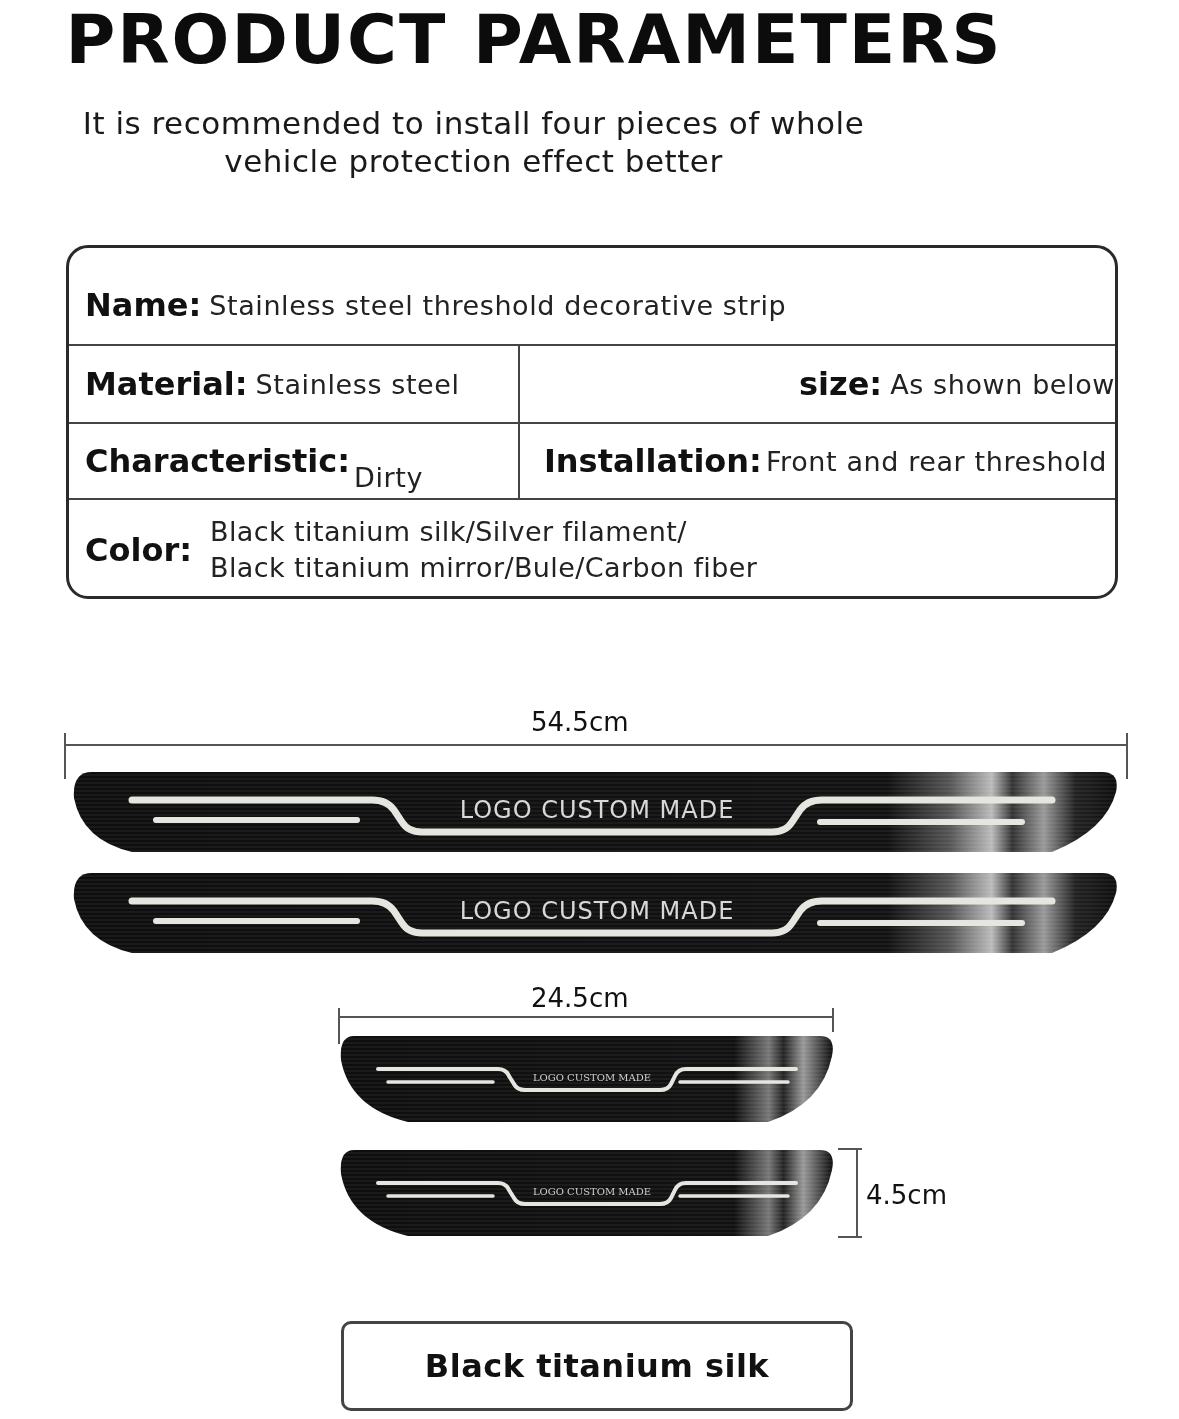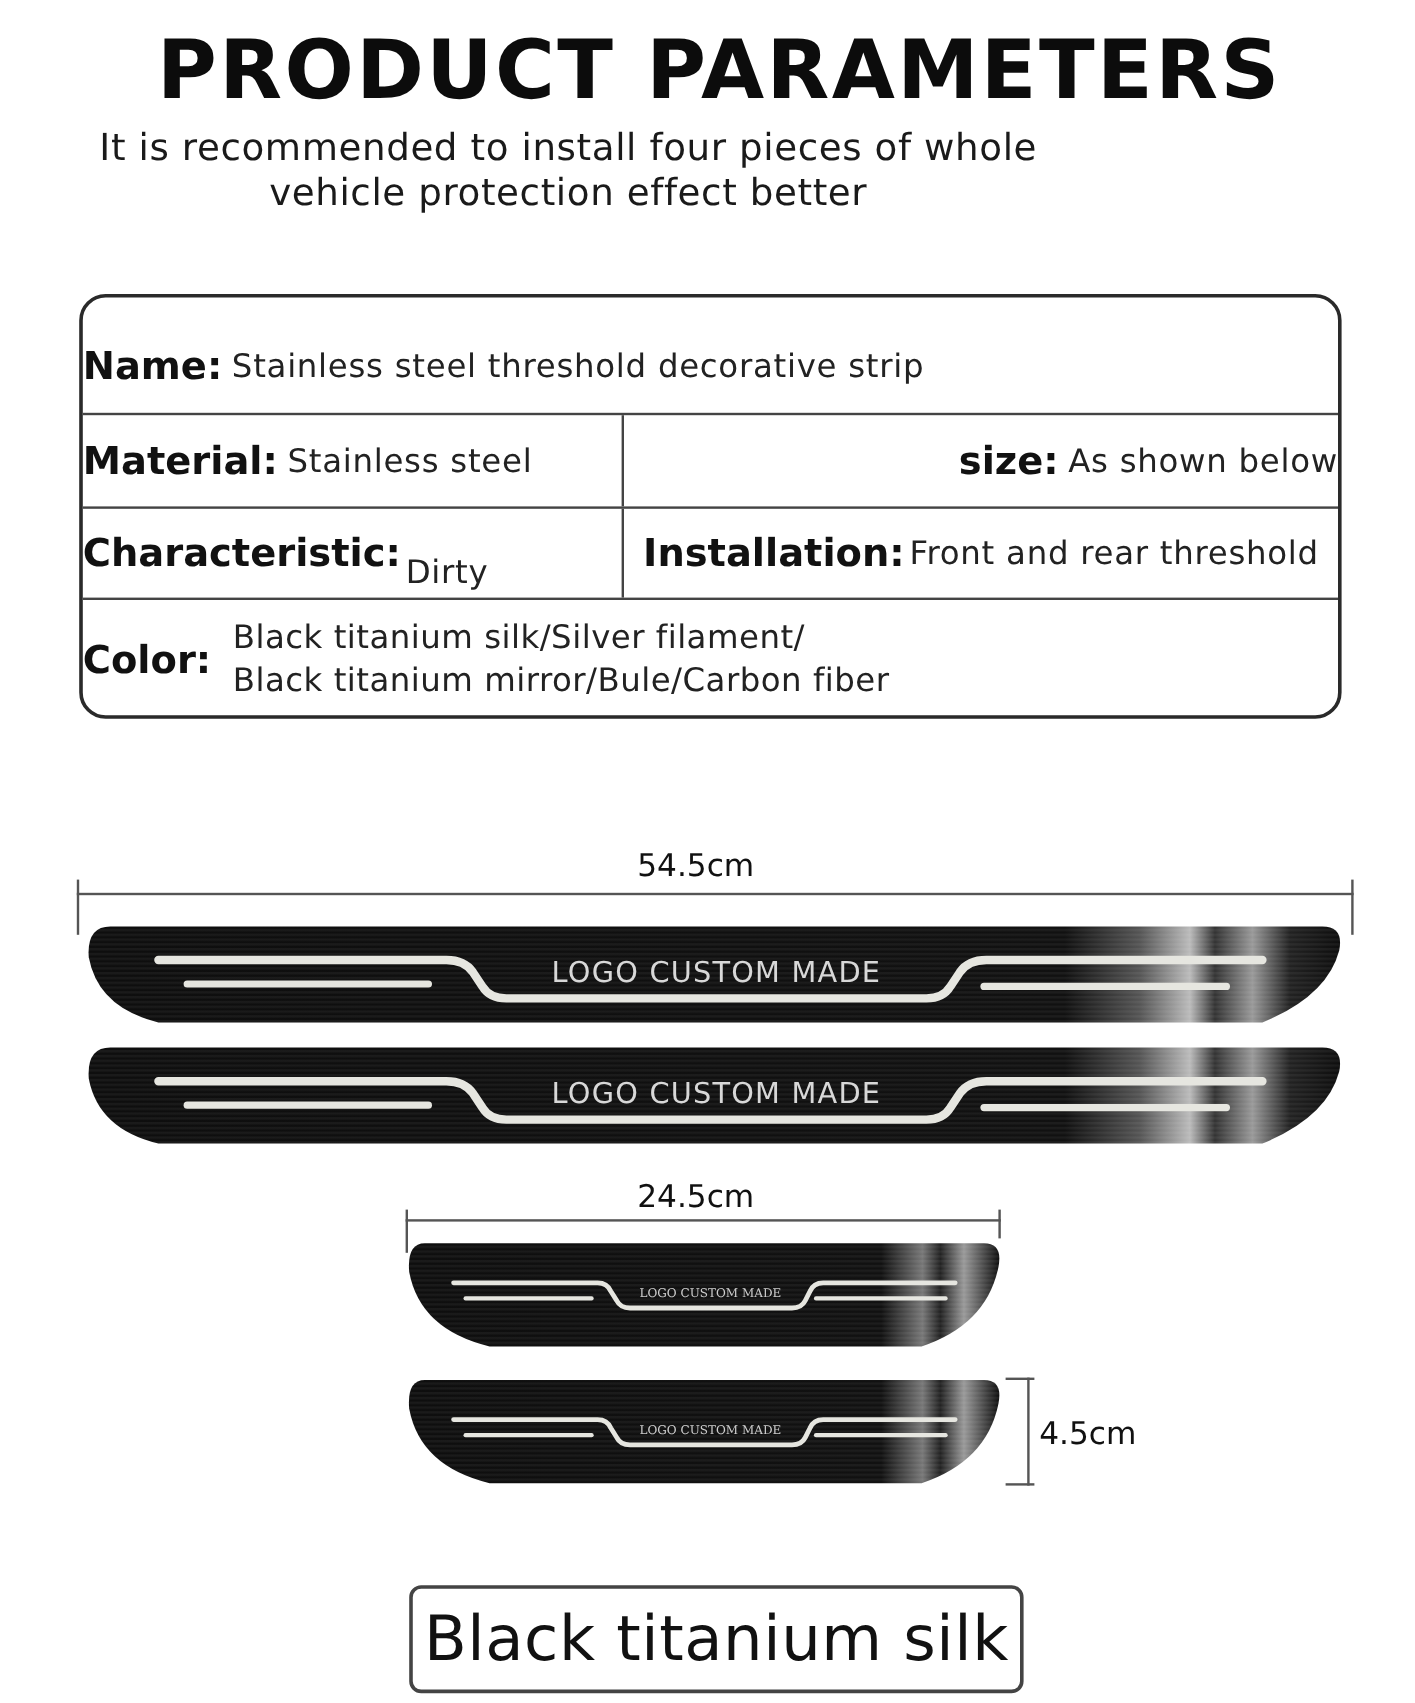--- a/index.html
+++ b/index.html
@@ -1,51 +1,51 @@
 <!DOCTYPE html>
 <html><head>
 <meta charset="utf-8">
 <style>
   * { box-sizing: border-box; margin: 0; padding: 0; }
   html, body { width: 1179px; height: 1419px; background: #ffffff; overflow: hidden; }
   body { position: relative; font-family: "DejaVu Sans", sans-serif; color: #111; }
 
   .title {
-    position: absolute; left: 0; top: 20px; width: 1068px; text-align: right;
+    position: absolute; left: 0; top: 0; width: 1068px; text-align: center;
     font-family: "DejaVu Sans", sans-serif; font-weight: bold; font-size: 68px;
     letter-spacing: 2px; color: #0c0c0c; transform: scaleX(1.0);
   }
   .subtitle {
     position: absolute; left: 0; top: 104px; width: 947px; text-align: center;
     font-size: 31px; line-height: 38px; color: #1a1a1a; letter-spacing: 0.5px;
   }
 
   .param-table {
     position: absolute; left: 66px; top: 245px; width: 1052px; height: 354px;
     border: 3px solid #2a2a2a; border-radius: 22px; overflow: hidden; background: #fff;
   }
   .row { position: absolute; left: 0; width: 100%; border-bottom: 2px solid #444; display: flex; }
   .row.last { border-bottom: none; }
-  .cell { height: 100%; display: flex; align-items: center; white-space: nowrap; }
+  .cell { height: 100%; display: flex; align-items: center; padding-left: 16px; white-space: nowrap; }
   .cell.divider { border-right: 2px solid #444; }
   .lbl { font-weight: bold; font-size: 32px; color: #111; }
   .val { font-size: 27px; color: #222; margin-left: 8px; letter-spacing: 0.6px; }
   .color-vals { display: flex; flex-direction: column; margin-left: 18px; }
   .color-vals span { font-size: 27px; line-height: 36px; color: #222; letter-spacing: 0.4px; }
 
   .dim-label { position: absolute; font-size: 26px; color: #111; }
   .dim-line { position: absolute; background: #555; }
 
   .strip { position: absolute; }
   .strip svg { display: block; }
 
   .color-badge {
     position: absolute; left: 341px; top: 1321px; width: 512px; height: 90px;
     border: 3px solid #444; border-radius: 10px; display: flex; align-items: center; justify-content: center;
-    font-weight: normal; font-size: 52px; color: #111; letter-spacing: 0.5px;
+    font-weight: bold; font-size: 32px; color: #111; letter-spacing: 0.5px;
   }
 </style>
 </head>
 <body>
 
 <div class="title">PRODUCT PARAMETERS</div>
 <div class="subtitle">
   <div>It is recommended to install four pieces of whole</div>
   <div>vehicle protection effect better</div>
 </div>

